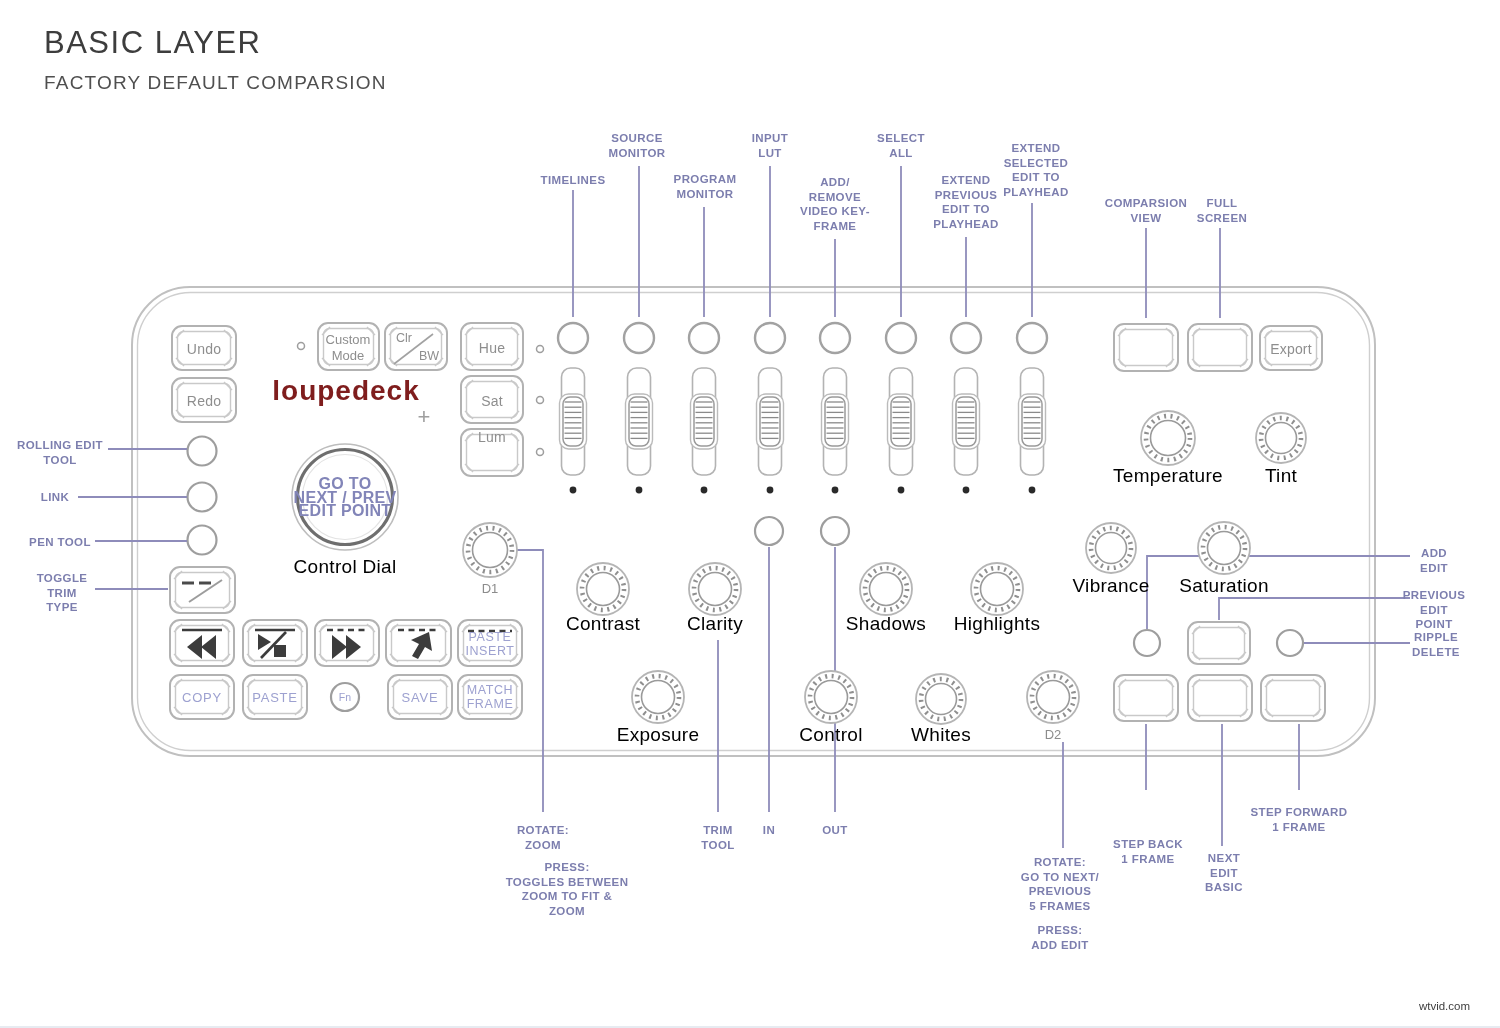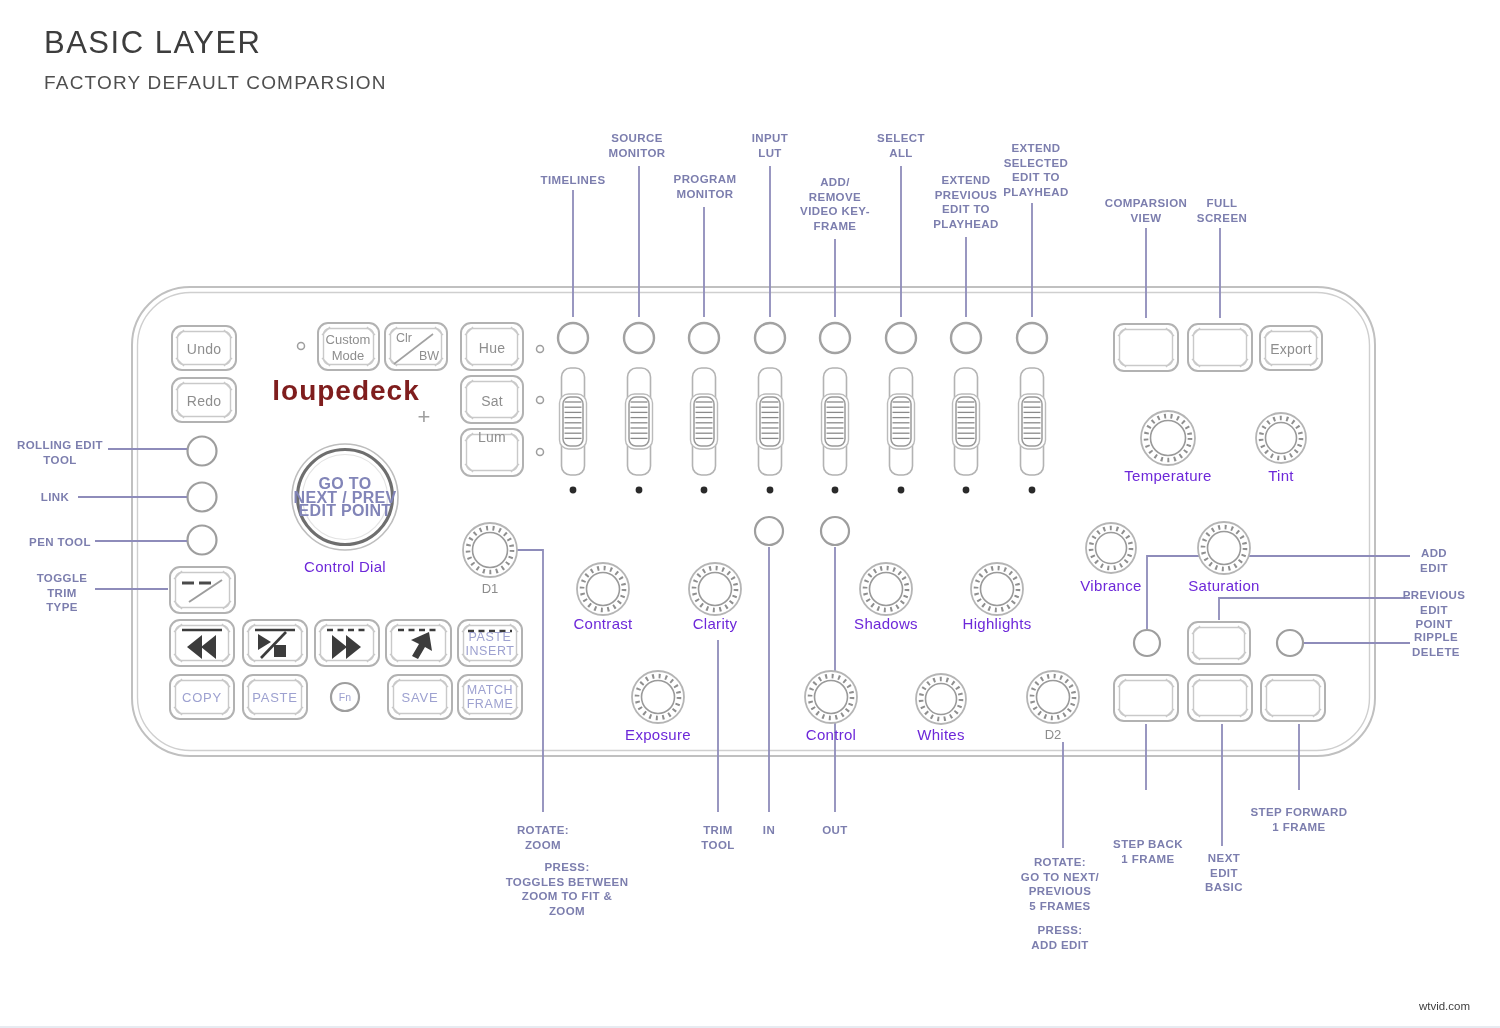--- a/index.html
+++ b/index.html
@@ -9,21 +9,21 @@
   .t{position:absolute;transform:translateX(-50%);text-align:center;white-space:pre-line;}
   .title{position:absolute;font-size:31px;font-weight:400;letter-spacing:1.5px;color:#3d3d3d;white-space:pre;}
   .subtitle{position:absolute;font-size:19px;font-weight:400;letter-spacing:1.2px;color:#4f4f4f;white-space:pre;}
   .callout{font-size:11.5px;line-height:14.5px;font-weight:700;letter-spacing:.4px;color:#7c7eae;}
   .keytxt{font-size:14px;line-height:16px;color:#8e8e8e;letter-spacing:.2px;}
   .keytxt-sm{font-size:13px;line-height:15.5px;color:#8e8e8e;}
   .keytxt-xs{font-size:12.5px;line-height:14px;color:#8e8e8e;}
   .acc{font-size:12.5px;line-height:14px;color:#9da1d0;letter-spacing:.6px;}
   .acc-md{font-size:13px;line-height:15px;color:#9da1d0;letter-spacing:.8px;}
   .acc-sm{font-size:10.5px;line-height:12px;color:#9da1d0;}
-  .caption{font-size:15px;line-height:17px;color:#6d28d9;letter-spacing:.3px;}
+  .caption{font-size:19px;line-height:17px;color:#000000;letter-spacing:.3px;}
   .caption-sm{font-size:13px;line-height:15px;color:#8c8c8c;}
   .dial-label{font-size:16px;line-height:13.5px;font-weight:700;color:#8285b8;letter-spacing:.3px;}
   .brand{font-size:28px;font-weight:700;color:#7f1d1d;letter-spacing:1px;}
   .plus{font-size:22px;font-weight:300;color:#9f9f9f;}
   .watermark{position:absolute;right:30px;top:1000px;font-size:11.5px;color:#3f3f3f;}
   .bottom-edge{position:absolute;left:0;bottom:0;width:100%;height:2px;background:#e7ebf1;}
 </style>
 </head>
 <body>
 

